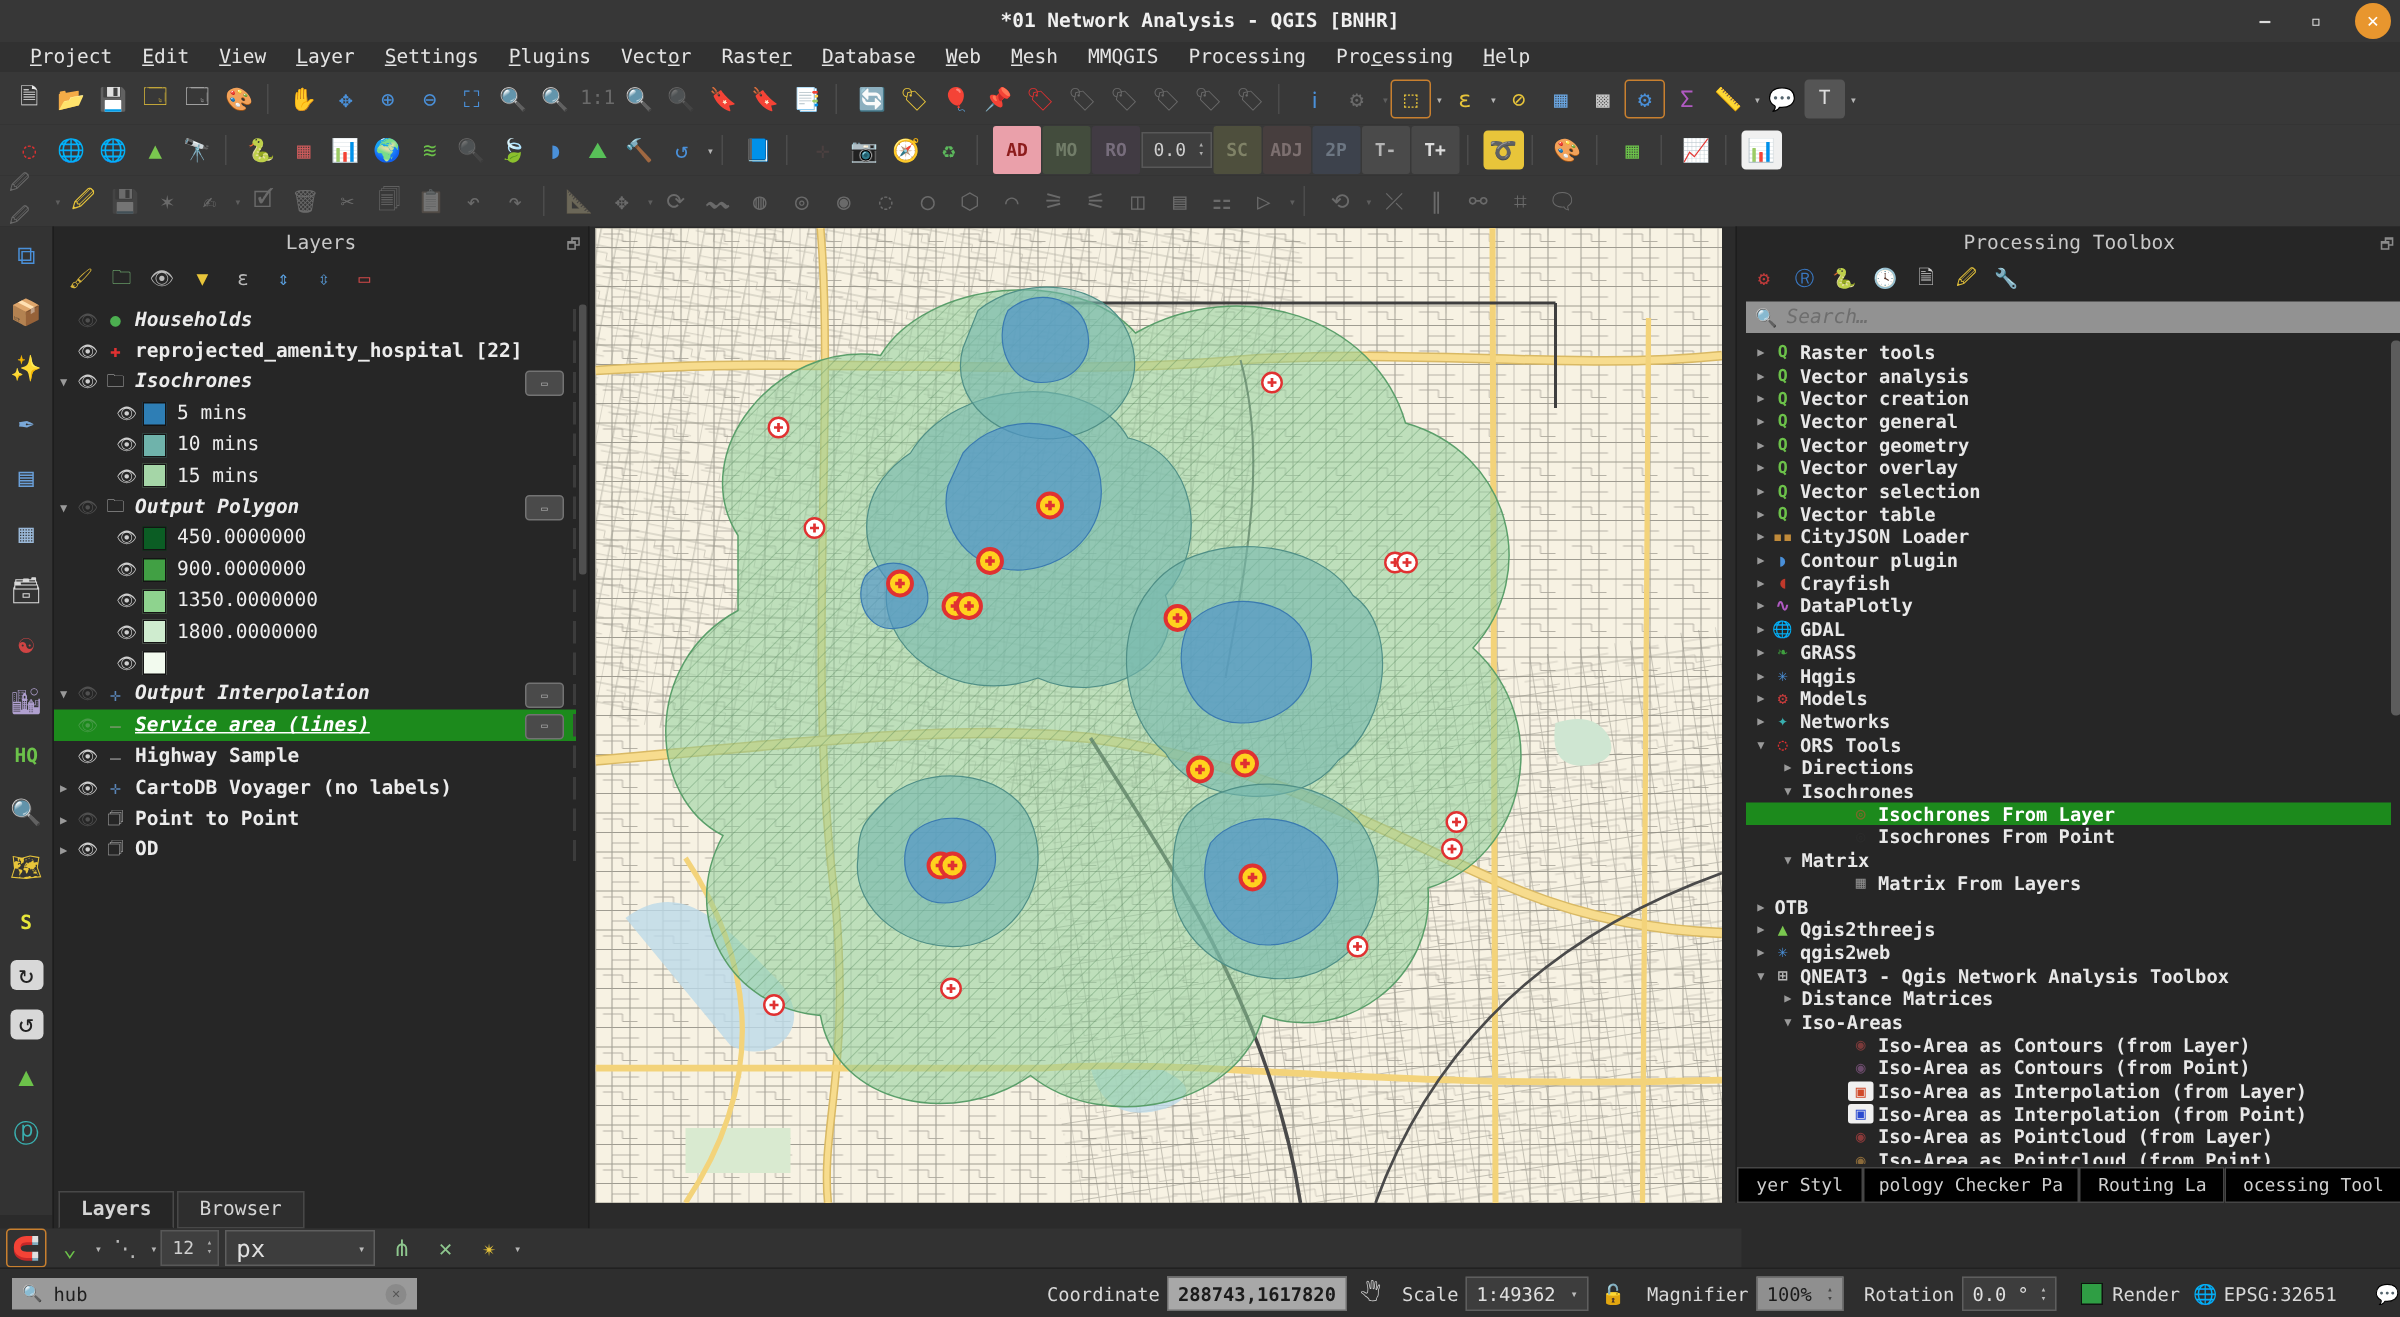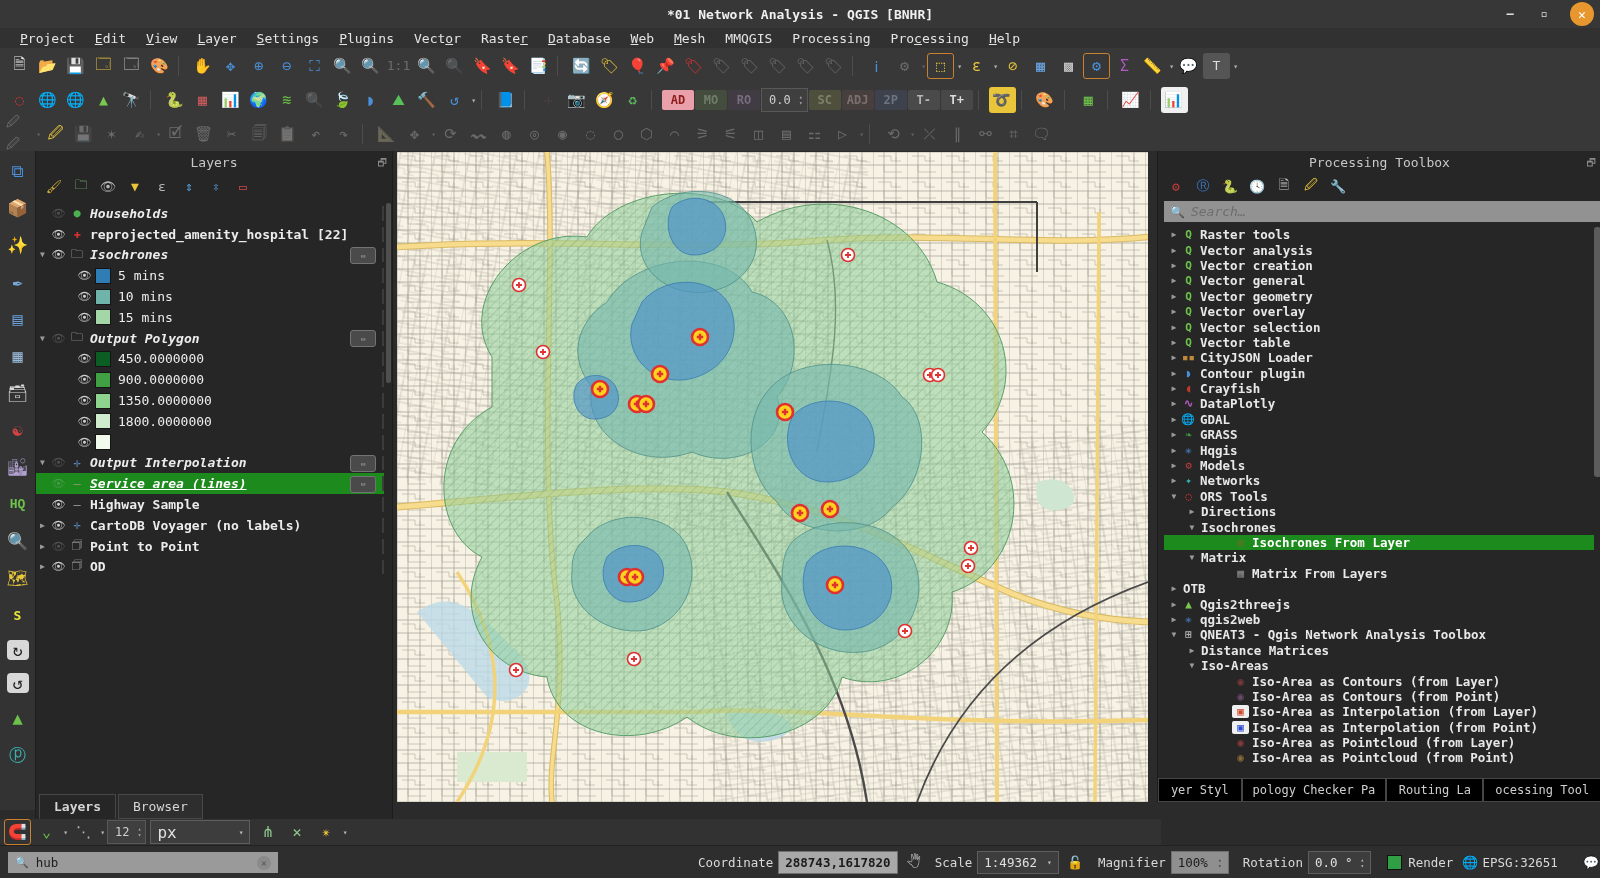--- a/index.html
+++ b/index.html
@@ -18,21 +18,21 @@
 #tb1{top:48px;height:35px}
 #tb2{top:83px;height:34px}
 #tb3{top:117px;height:34px;border-bottom:1px solid #2a2a2a}
 .tbtn{width:27px;height:26px;border-radius:3px;display:flex;align-items:center;justify-content:center;font-size:15px;position:relative;flex:none}
 .tbtn.small{font-size:13px}
 .tbtn.dis{opacity:.3;filter:grayscale(70%)}
 .tbtn.boxed{outline:1px solid #c9802f;outline-offset:-1px}
 .tbtn.dd{margin-right:8px}
 .tbtn.dd::after{content:"▾";font-size:8px;color:#b5b5b5;position:absolute;right:-8px;top:9px}
 .tsep{width:5px;height:20px;border-left:1px solid #4c4c4c;margin:0 4px;flex:none}
-.txtbtn{height:20px;min-width:24px;padding:0 4px;border-radius:2px;font-size:12px;font-weight:bold;display:flex;align-items:center;justify-content:center;flex:none}
+.txtbtn{height:32px;min-width:24px;padding:0 4px;border-radius:2px;font-size:12px;font-weight:bold;display:flex;align-items:center;justify-content:center;flex:none}
 .spinbox{height:22px;background:#3f3f3f;border:1px solid #585858;color:#cfcfcf;font-size:12px;display:flex;align-items:center;padding:0 16px 0 7px;position:relative;flex:none}
 .spinbox::after{content:"▴\A▾";white-space:pre;font-size:6px;line-height:6px;color:#aaa;position:absolute;right:4px;top:5px}
 
 #leftbar{left:0;top:151px;width:35px;height:651px;background:#333333;display:flex;flex-direction:column;align-items:center;padding-top:8px;gap:13px}
 .lsbtn{width:26px;height:24px;display:flex;align-items:center;justify-content:center;font-size:17px}
 
 .panel{background:#262626;border-left:1px solid #1d1d1d;border-right:1px solid #1d1d1d}
 #layersPanel{left:35px;top:151px;width:356px;height:668px}
 #procPanel{left:1157px;top:151px;width:443px;height:651px}
 .panel-title{height:22px;display:flex;align-items:center;justify-content:center;color:#c8c8c8;font-size:13px;position:relative}
@@ -255,21 +255,21 @@
 <div class="abs" id="leftbar">
     <div class="lsbtn" style="color: rgb(74, 144, 217);">⧉</div>
     <div class="lsbtn" style="color: rgb(232, 197, 58);">📦</div>
     <div class="lsbtn" style="color: rgb(154, 184, 216);">✨</div>
     <div class="lsbtn" style="color: rgb(122, 168, 216);">✒</div>
     <div class="lsbtn" style="color: rgb(106, 159, 216);">▤</div>
     <div class="lsbtn" style="color: rgb(154, 184, 216);">▦</div>
     <div class="lsbtn" style="color: rgb(216, 216, 216);">🗃</div>
     <div class="lsbtn" style="color: rgb(208, 68, 68);">☯</div>
     <div class="lsbtn" style="color: rgb(176, 160, 208);">🏙</div>
-    <div class="lsbtn" style="color: rgb(108, 194, 74); font-size: 13px; font-weight: bold; font-family: Liberation Mono, monospace;">HQ</div>
+    <div class="lsbtn" style="color: rgb(108, 194, 74); font-size: 13px; font-weight: bold;">HQ</div>
     <div class="lsbtn" style="color: rgb(108, 194, 74);">🔍</div>
     <div class="lsbtn" style="color: rgb(232, 197, 58);">🗺</div>
     <div class="lsbtn" style="color: rgb(232, 232, 58); font-size: 13px; font-weight: bold;">S</div>
     <div class="lsbtn" style="color: rgb(34, 34, 34); background: rgb(216, 216, 216); border-radius: 4px; height: 20px; width: 22px;">↻</div>
     <div class="lsbtn" style="color: rgb(34, 34, 34); background: rgb(216, 216, 216); border-radius: 4px; height: 20px; width: 22px;">↺</div>
     <div class="lsbtn" style="color: rgb(108, 194, 74);">▲</div>
     <div class="lsbtn" style="color: rgb(58, 176, 176);">ⓟ</div>
   </div>
 
 <div class="abs panel" id="layersPanel">
@@ -709,20 +709,26 @@
         <span class="parrow">▼</span>
         <span style="margin-left: 3px;">Isochrones</span>
       </div>
       <div class="prow sel">
         <span style="width: 56px; flex: 0 0 auto;"></span>
         <span style="width: 12px; flex: 0 0 auto;"></span>
         <span class="picon" style="color: rgb(122, 106, 42);">◎</span>
         <span style="margin-left: 3px;">Isochrones From Layer</span>
       </div>
       <div class="prow">
+        <span style="width: 56px; flex: 0 0 auto;"></span>
+        <span style="width: 12px; flex: 0 0 auto;"></span>
+        <span class="picon" style="color: rgb(42, 42, 42);">◎</span>
+        <span style="margin-left: 3px;">Isochrones From Point</span>
+      </div>
+      <div class="prow">
         <span style="width: 22px; flex: 0 0 auto;"></span>
         <span class="parrow">▼</span>
         <span style="margin-left: 3px;">Matrix</span>
       </div>
       <div class="prow">
         <span style="width: 56px; flex: 0 0 auto;"></span>
         <span style="width: 12px; flex: 0 0 auto;"></span>
         <span class="picon" style="color: rgb(138, 138, 138);">▦</span>
         <span style="margin-left: 3px;">Matrix From Layers</span>
       </div>

